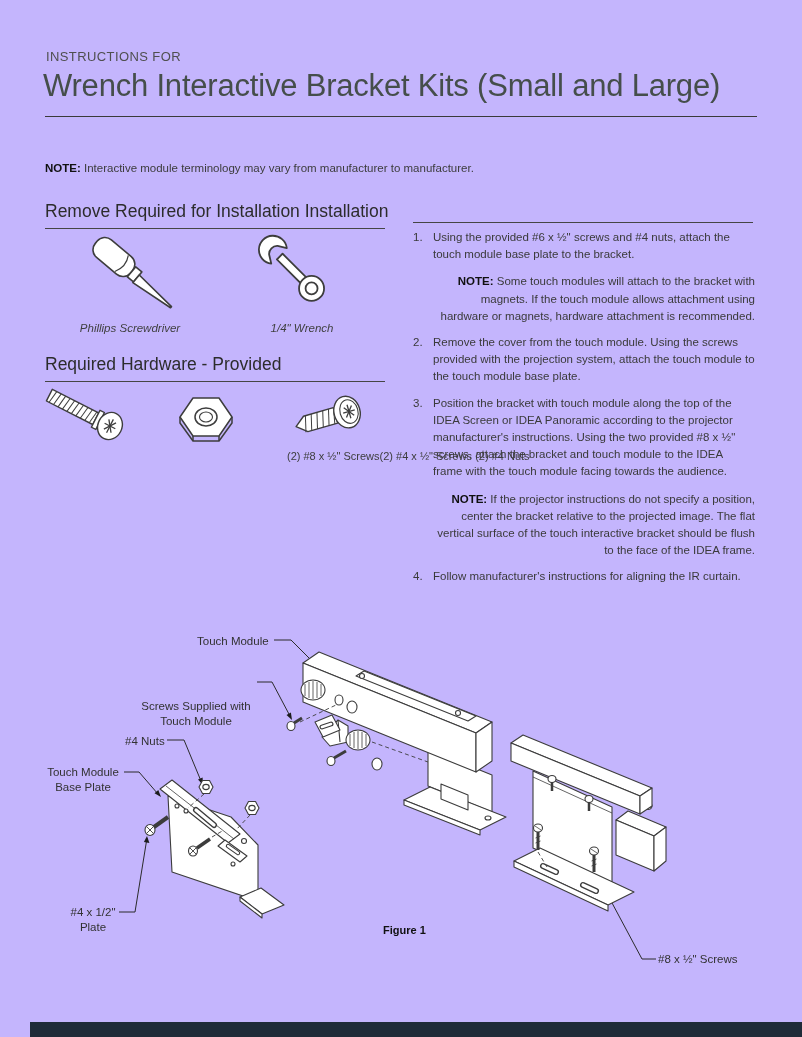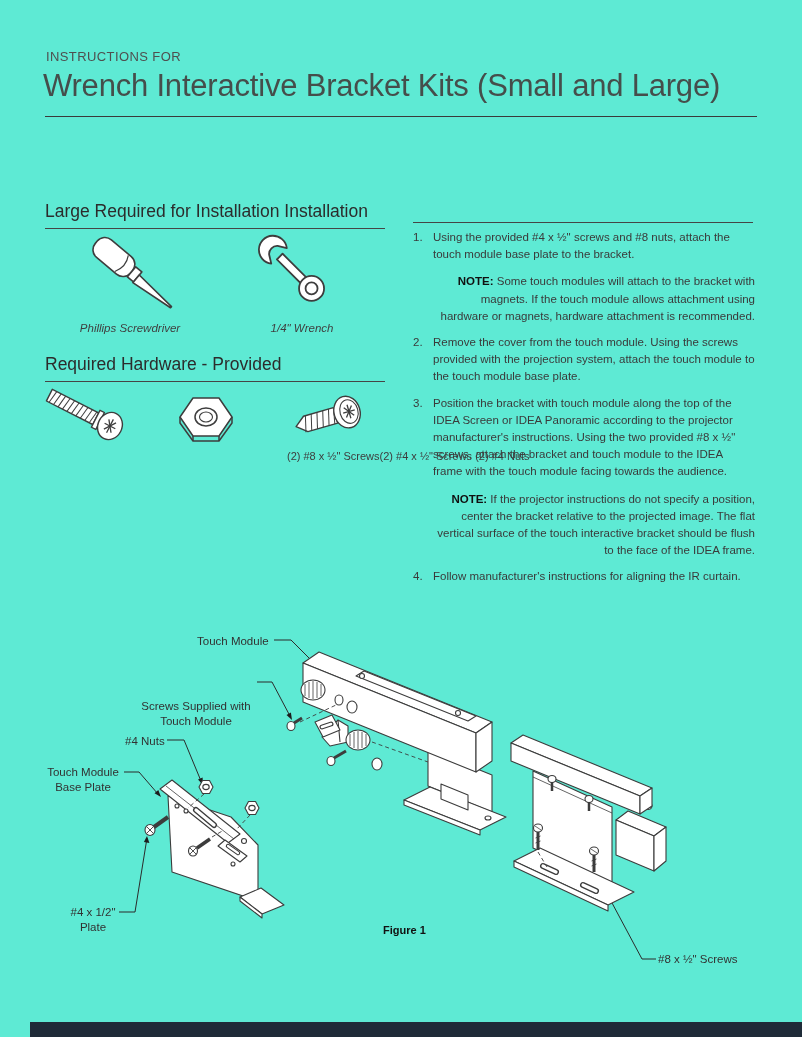--- a/index.html
+++ b/index.html
@@ -1,17 +1,17 @@
 <!DOCTYPE html>
 <html><head>
 <meta charset="utf-8">
 <style>
   html,body{margin:0;padding:0;background:#888;}
   .page{
-    position:relative;width:802px;height:1037px;background:#5eead4;
+    position:relative;width:802px;height:1037px;background:#c4b5fd;
     font-family:"Liberation Sans", sans-serif;color:#3b3b3b;overflow:hidden;
     margin:0 auto;
   }
   .abs{position:absolute;}
   
   .eyebrow{left:46px;top:49px;font-size:13px;letter-spacing:.4px;color:#4f4f4f;}
   .doc-title{left:43px;top:68px;font-size:31px;font-weight:300;color:#454e4b;letter-spacing:-.2px;}
   .title-rule{left:45px;top:116px;width:712px;height:1px;background:#3a3a3a;}
   .section-heading{left:45px;top:133px;font-size:17px;font-weight:700;color:#141414;}
   .intro-note{left:45px;top:162px;font-size:11.5px;color:#3c3c3c;}
@@ -45,22 +45,23 @@
 </style>
 </head>
 <body>
 
 <div class="page">
 
   <div class="abs eyebrow">INSTRUCTIONS FOR</div>
   <div class="abs doc-title">Wrench Interactive Bracket Kits (Small and Large)</div>
   <div class="abs title-rule"></div>
 
-
-  <div class="abs col-heading h-tools">Large Required for Installation Installation</div>
+  <div class="abs intro-note"><b>NOTE:</b><span> Interactive module terminology may vary from manufacturer to manufacturer.</span></div>
+
+  <div class="abs col-heading h-tools">Remove Required for Installation Installation</div>
   <div class="abs rule rule-tools"></div>
 
   <span class="abs icon-box" style="left:80px;top:232px;">
     <svg width="100" height="92" viewBox="0 0 100 92">
       <g fill="#fff" stroke="#3d3d3d" stroke-width="1.6" stroke-linejoin="round" transform="rotate(40 30 25)">
         <rect x="10" y="11" width="46" height="23" rx="10"></rect>
         <path d="M43,12 q6,10 0,21" fill="none" stroke-width="1.2"></path>
         <rect x="56" y="16" width="8" height="13"></rect>
         <path d="M64,20 L109,23.5 L109,25 L64,30 Z"></path>
       </g>
@@ -143,21 +144,21 @@
         </g>
       </g>
     </svg>
   </span>
   <div class="abs hw-label-line">(2) #8 x ½" Screws(2) #4 x ½" Screws (2) #4 Nuts</div>
 
   <div class="abs rule rule-steps"></div>
   <div class="abs steps">
     <div class="step">
       <span class="num">1.</span>
-      <span class="txt">Using the provided #4 x ½" screws and #8 nuts, attach the touch module base plate to the bracket.</span>
+      <span class="txt">Using the provided #6 x ½" screws and #4 nuts, attach the touch module base plate to the bracket.</span>
     </div>
     <p class="note-para"><b>NOTE:</b><span> Some touch modules will attach to the bracket with magnets. If the touch module allows attachment using hardware or magnets, hardware attachment is recommended.</span></p>
     <div class="step mt2">
       <span class="num">2.</span>
       <span class="txt">Remove the cover from the touch module. Using the screws provided with the projection system, attach the touch module to the touch module base plate.</span>
     </div>
     <div class="step mt2">
       <span class="num">3.</span>
       <span class="txt">Position the bracket with touch module along the top of the IDEA Screen or IDEA Panoramic according to the projector manufacturer's instructions. Using the two provided #8 x ½" screws, attach the bracket and touch module to the IDEA frame with the touch module facing towards the audience.</span>
     </div>

